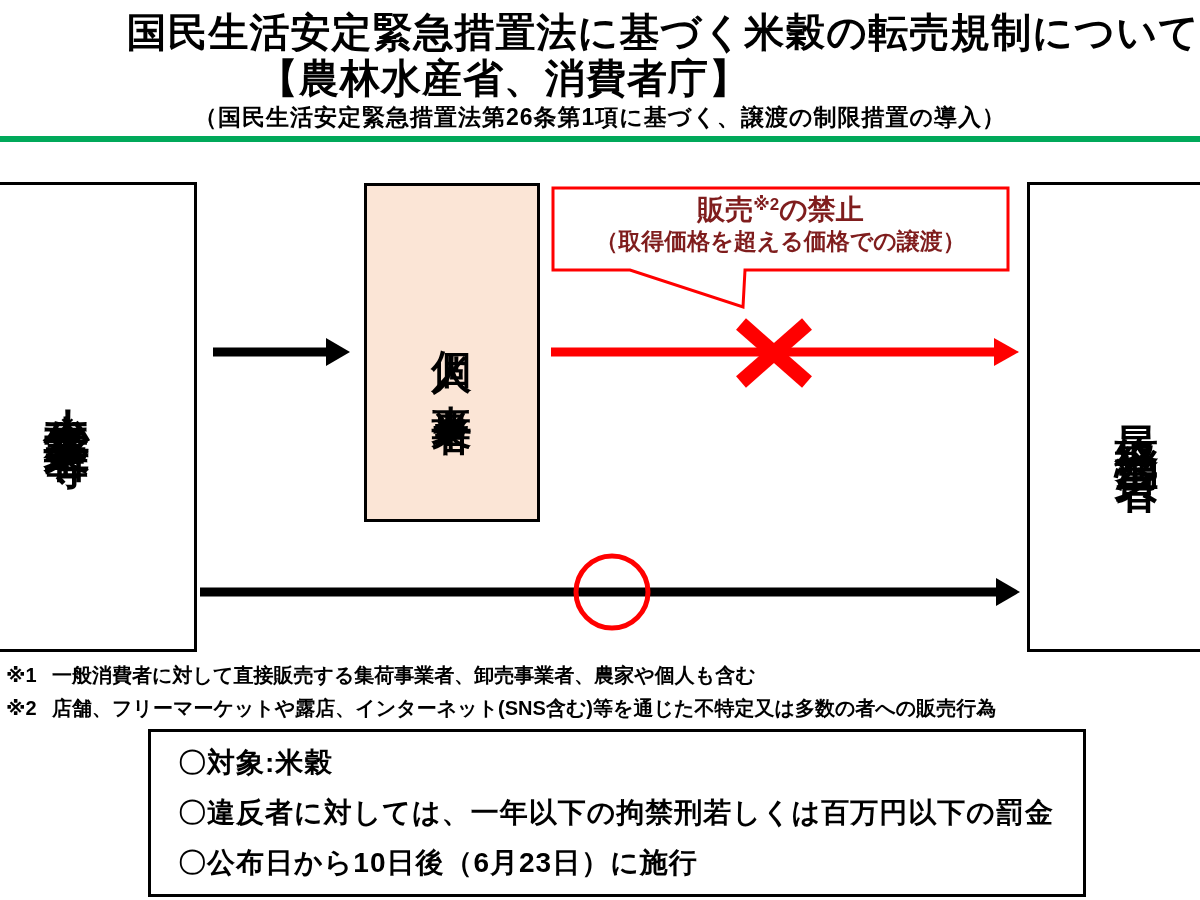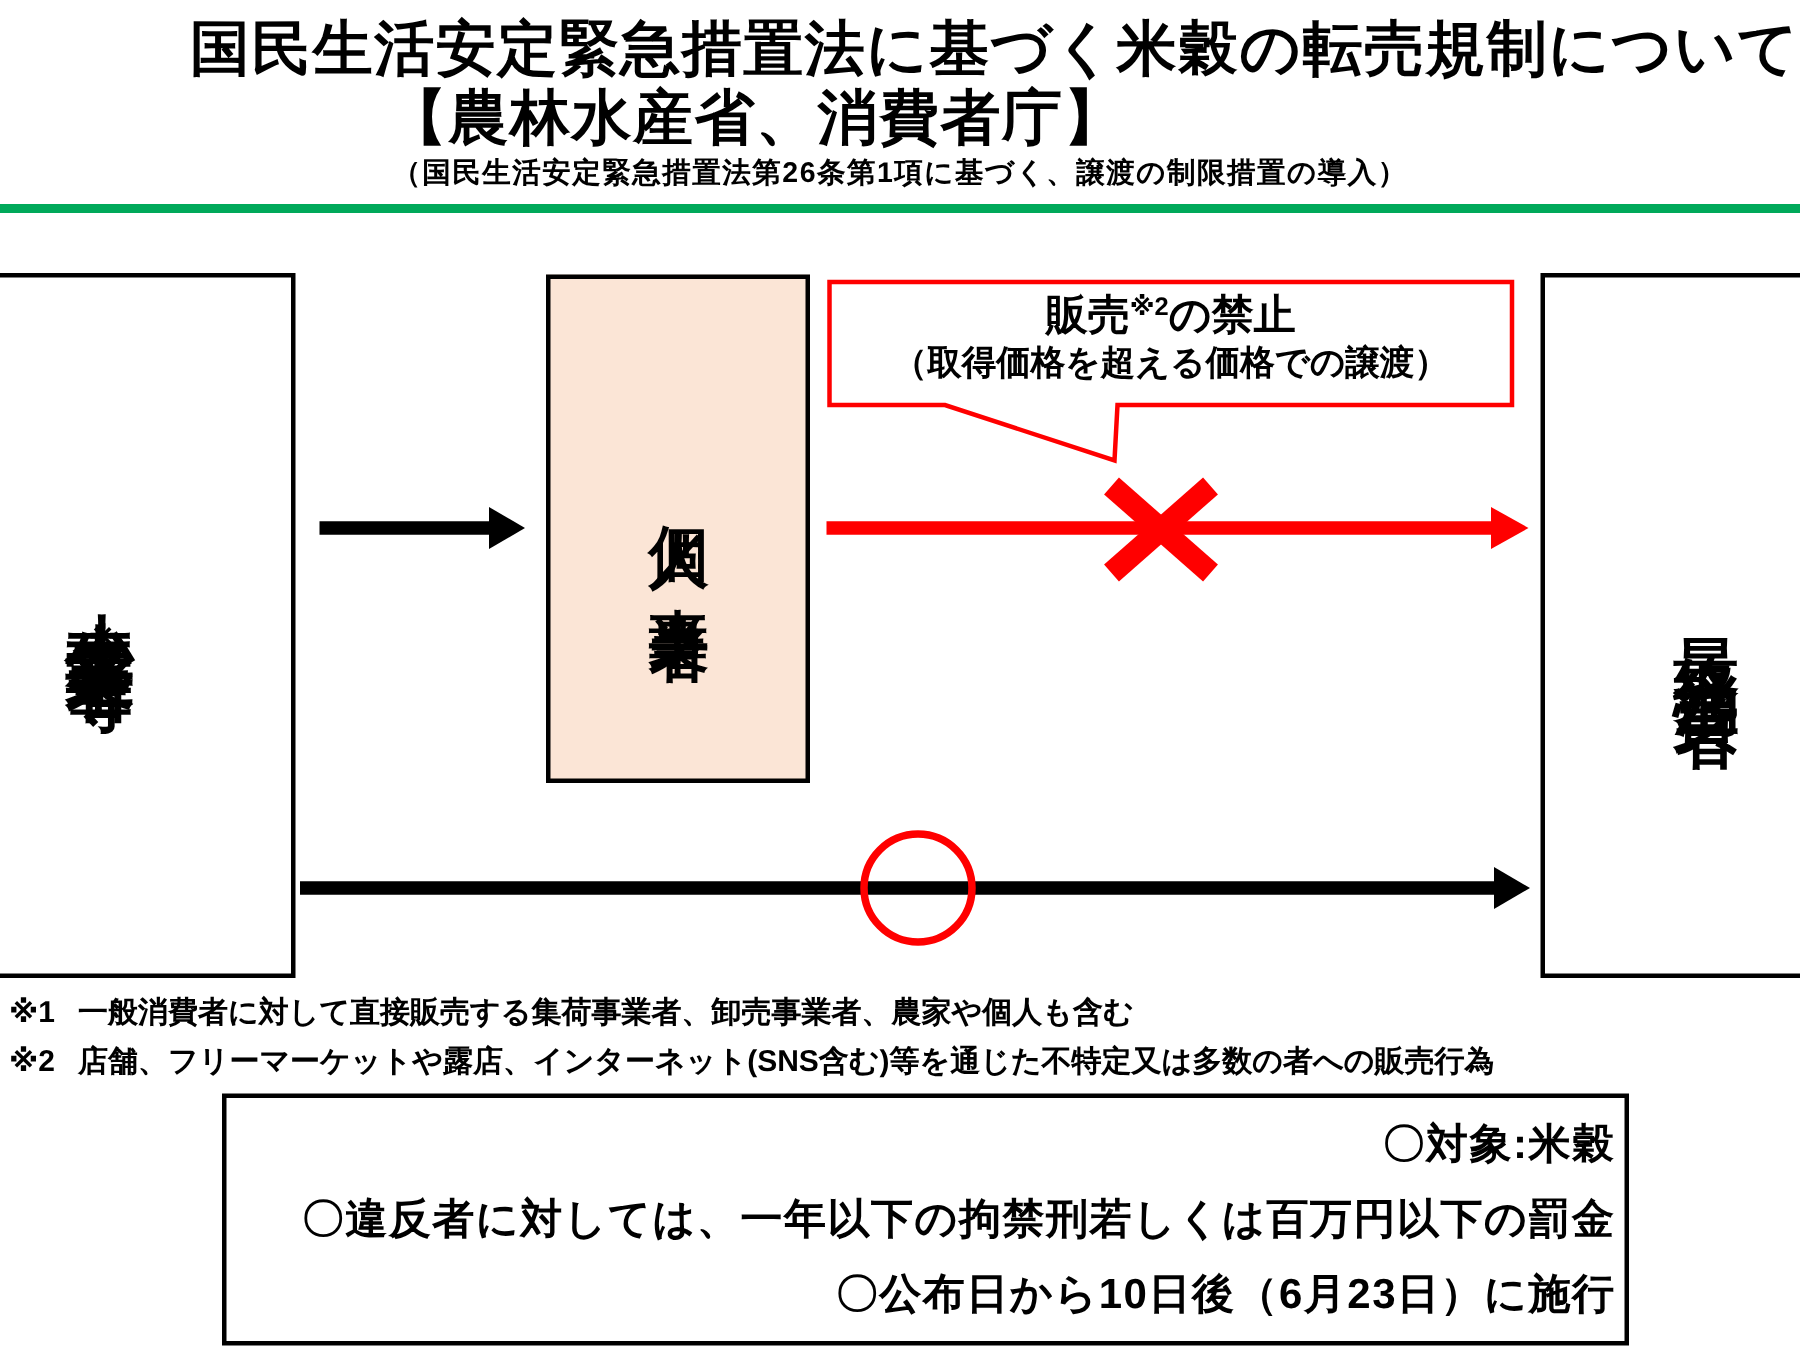--- a/index.html
+++ b/index.html
@@ -7,50 +7,50 @@
     position:relative;width:1200px;height:900px;background:#fff;overflow:hidden;
     font-family:"Liberation Sans","DejaVu Sans",sans-serif;
     font-weight:bold;color:#000;
   }
   
   .title-line1{position:absolute;top:5px;left:0;width:1200px;text-align:right;
     font-size:40px;letter-spacing:1px;white-space:nowrap;}
   .title-line2{position:absolute;top:51px;left:0;width:1008px;text-align:center;
     font-size:40px;letter-spacing:1px;white-space:nowrap;}
   .subtitle{position:absolute;top:102px;left:0;width:1200px;text-align:center;
-    font-size:19px;letter-spacing:1px;white-space:nowrap;}
+    font-size:23px;letter-spacing:1px;white-space:nowrap;}
   .green-rule{position:absolute;top:136px;left:0;width:1200px;height:6px;background:#00A95A;}
   
   .fbox{position:absolute;border:3px solid #000;background:#fff;
     display:flex;align-items:center;justify-content:center;box-sizing:border-box;}
   .box-left{left:-62px;top:182px;width:259px;height:470px;}
   .box-mid{left:364px;top:183px;width:176px;height:339px;background:#FBE5D6;}
   .box-right{left:1027px;top:182px;width:220px;height:470px;}
   .vtext{writing-mode:vertical-rl;text-orientation:upright;line-height:1;white-space:nowrap;text-align:center;}
   .box-left .vlabel{font-size:46px;letter-spacing:7px;}
   .box-left .vref{font-size:20px;letter-spacing:2px;}
   .box-mid .vlabel{font-size:40px;letter-spacing:5px;}
   .box-right .vlabel{font-size:44px;letter-spacing:11px;}
   
   .overlay{position:absolute;left:0;top:0;width:1200px;height:900px;pointer-events:none;}
   
-  .callout-text{position:absolute;left:553px;top:192px;width:455px;text-align:center;color:#000000;}
+  .callout-text{position:absolute;left:553px;top:192px;width:455px;text-align:center;color:#7f1d1d;}
   .callout-line1{font-size:28px;line-height:1.3;white-space:nowrap;}
   .callout-line1 .sup{font-size:17px;vertical-align:9px;}
   .callout-line2{font-size:23px;line-height:1.2;white-space:nowrap;}
   
   .notes{position:absolute;left:6px;top:659px;font-size:20px;line-height:33px;}
   .note-line{white-space:nowrap;}
   .note-ref{display:inline-block;width:46px;}
   
   .summary-box{position:absolute;left:148px;top:729px;width:938px;height:168px;
     border:3px solid #000;box-sizing:border-box;background:#fff;
     display:flex;flex-direction:column;justify-content:space-around;
     padding:6px 6px 6px 27px;}
-  .summary-item{font-size:28px;letter-spacing:1px;white-space:nowrap;text-align:right;}
+  .summary-item{font-size:28px;letter-spacing:1px;white-space:nowrap;}
 </style>
 </head>
 <body>
 
 <div class="canvas">
 
   <div class="title-line1">国民生活安定緊急措置法に基づく米穀の転売規制について</div>
   <div class="title-line2">【農林水産省、消費者庁】</div>
   <div class="subtitle">（国民生活安定緊急措置法第26条第1項に基づく、譲渡の制限措置の導入）</div>
   <div class="green-rule"></div>

